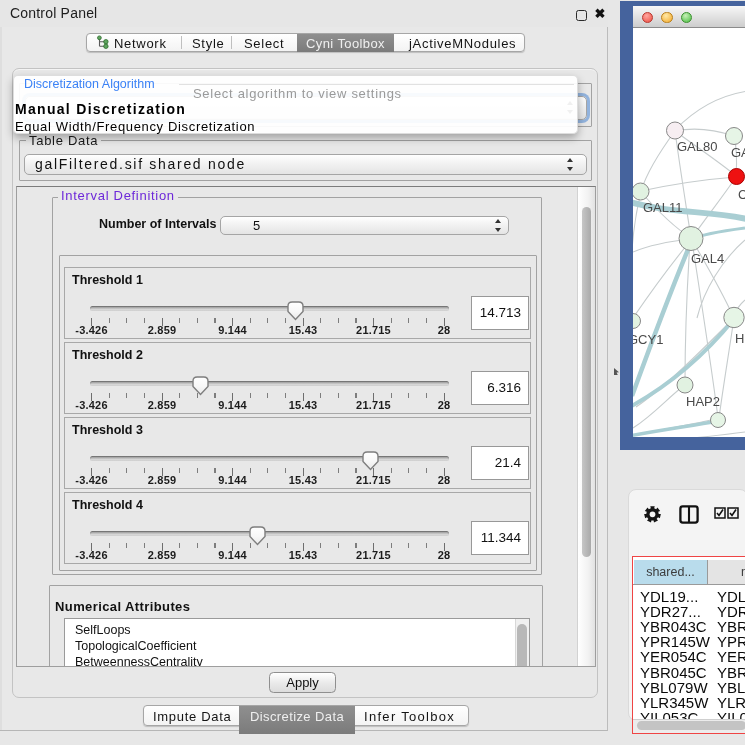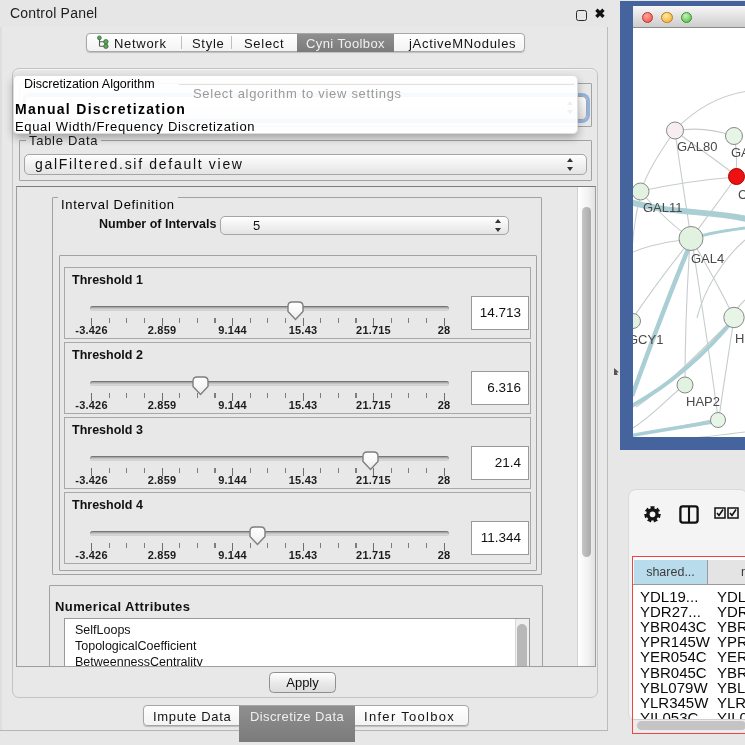--- a/index.html
+++ b/index.html
@@ -75,24 +75,24 @@
 <div class="tabdark" style="left:297px;top:33.5px;width:97px;height:18px;line-height:18px;text-align:center"><span style="font-size:13px">Cyni Toolbox</span></div>
 <span class="tabtxt" style="left:409px;top:36px">jActiveMNodules</span>
 <div id="cpanel"></div>
 <div class="group" style="left:19px;top:83px;width:573px;height:44px"></div>
 <div class="combo" style="left:25px;top:96px;width:562px;height:24px;box-shadow:0 0 0 3px rgba(100,150,215,0.65)">
       <div class="ar aru" style="top:4px;right:13px"></div>
       <div class="ar ard" style="top:13px;right:13px"></div>
     </div>
 <div class="group" style="left:19px;top:140px;width:573px;height:41px"></div>
 <div class="gtitle" style="left:26px;top:133px;color:#1a1a1a">Table Data</div>
-<div class="combo" style="left:24px;top:154px;width:563px;height:21px;line-height:19px"><span style="padding-left:10px;font-size:14px;letter-spacing:1.7px">galFiltered.sif default view</span><div class="ar aru" style="top:3px;right:13px"></div><div class="ar ard" style="top:11.5px;right:13px"></div></div>
+<div class="combo" style="left:24px;top:154px;width:563px;height:21px;line-height:19px"><span style="padding-left:10px;font-size:14px;letter-spacing:1.7px">galFiltered.sif shared node</span><div class="ar aru" style="top:3px;right:13px"></div><div class="ar ard" style="top:11.5px;right:13px"></div></div>
 <div id="spane">
 <div class="group" style="left:34.5px;top:10px;width:490px;height:378px"></div>
-<div class="gtitle" style="left:41px;top:10px;color:#000000">Interval Definition</div>
+<div class="gtitle" style="left:41px;top:1px;color:#6d28d9">Interval Definition</div>
 <div class="abs" style="left:82px;top:30px;font-weight:bold;font-size:12.5px;color:#111">Number of Intervals</div>
 <div class="combo" style="left:203px;top:29px;width:289px;height:19px;line-height:17px"><span style="padding-left:32px">5</span><div class="ar aru" style="top:2px"></div><div class="ar ard" style="top:10.5px"></div></div>
 <div class="group" style="left:42px;top:68px;width:478px;height:316px"></div>
 <div class="tbox" style="top:80px">
 <div class="tttl">Threshold 1</div>
 <div class="rail"></div>
 <div class="minor"></div>
 <div class="major"></div>
 <span class="tl" style="left:26.5px">-3.426</span>
         <span class="tl" style="left:97.0px">2.859</span>
@@ -190,24 +190,24 @@
 <div style="position:absolute;right:0;top:0;width:14px;height:62px;background:#f0f0f0;border-left:1px solid #d8d8d8"></div>
 <div style="position:absolute;right:2px;top:5px;width:10px;height:56px;border-radius:5px;background:#b8b8b8"></div>
 </div>
 <div id="vsb">
         <div id="vsbthumb"></div>
       </div>
 </div>
 <div id="applybtn">Apply</div>
 <div class="tabstrip" style="left:143px;top:705px;width:326px;height:21px"></div>
 <span class="tabtxt" style="left:153px;top:709px">Impute Data</span>
-<div class="tabdark" style="left:239px;top:705.5px;width:116px;height:36px;line-height:20px;text-align:center"><span style="font-size:13px">Discretize Data</span></div>
+<div class="tabdark" style="left:239px;top:705.5px;width:116px;height:28px;line-height:20px;text-align:center"><span style="font-size:13px">Discretize Data</span></div>
 <span class="tabtxt" style="left:364px;top:709px;letter-spacing:1.3px">Infer Toolbox</span>
 <div id="popup">
-<span class="abs" style="left:10px;top:1px;font-size:12.5px;color:#000000">Discretization Algorithm</span>
+<span class="abs" style="left:10px;top:1px;font-size:12.5px;color:#3b82f6">Discretization Algorithm</span>
 <div class="abs" style="left:165px;top:7.5px;width:395px;height:1px;background:rgba(150,150,150,0.28)"></div>
 <span class="abs" style="left:179px;top:10px;font-size:13px;letter-spacing:0.7px;color:#9a9a9a">Select algorithm to view settings</span>
 <span class="abs" style="left:1px;top:25px;font-size:14px;letter-spacing:1.3px;font-weight:bold;color:#000">Manual Discretization</span>
 <span class="abs" style="left:1px;top:43px;font-size:13px;letter-spacing:0.65px;color:#000">Equal Width/Frequency Discretization</span>
 </div>
 <div id="netwin">
       <div id="nettb">
 <div class="light" style="left:8.5px;background:radial-gradient(circle at 40% 30%,#ffa79f,#ed4b40);border:1px solid #b8352c"></div>
 <div class="light" style="left:28px;background:radial-gradient(circle at 40% 30%,#ffe9a8,#f3a827);border:1px solid #b97e17"></div>
 <div class="light" style="left:47.5px;background:radial-gradient(circle at 40% 30%,#c8f0b8,#46bc3e);border:1px solid #3a8f2e"></div>

